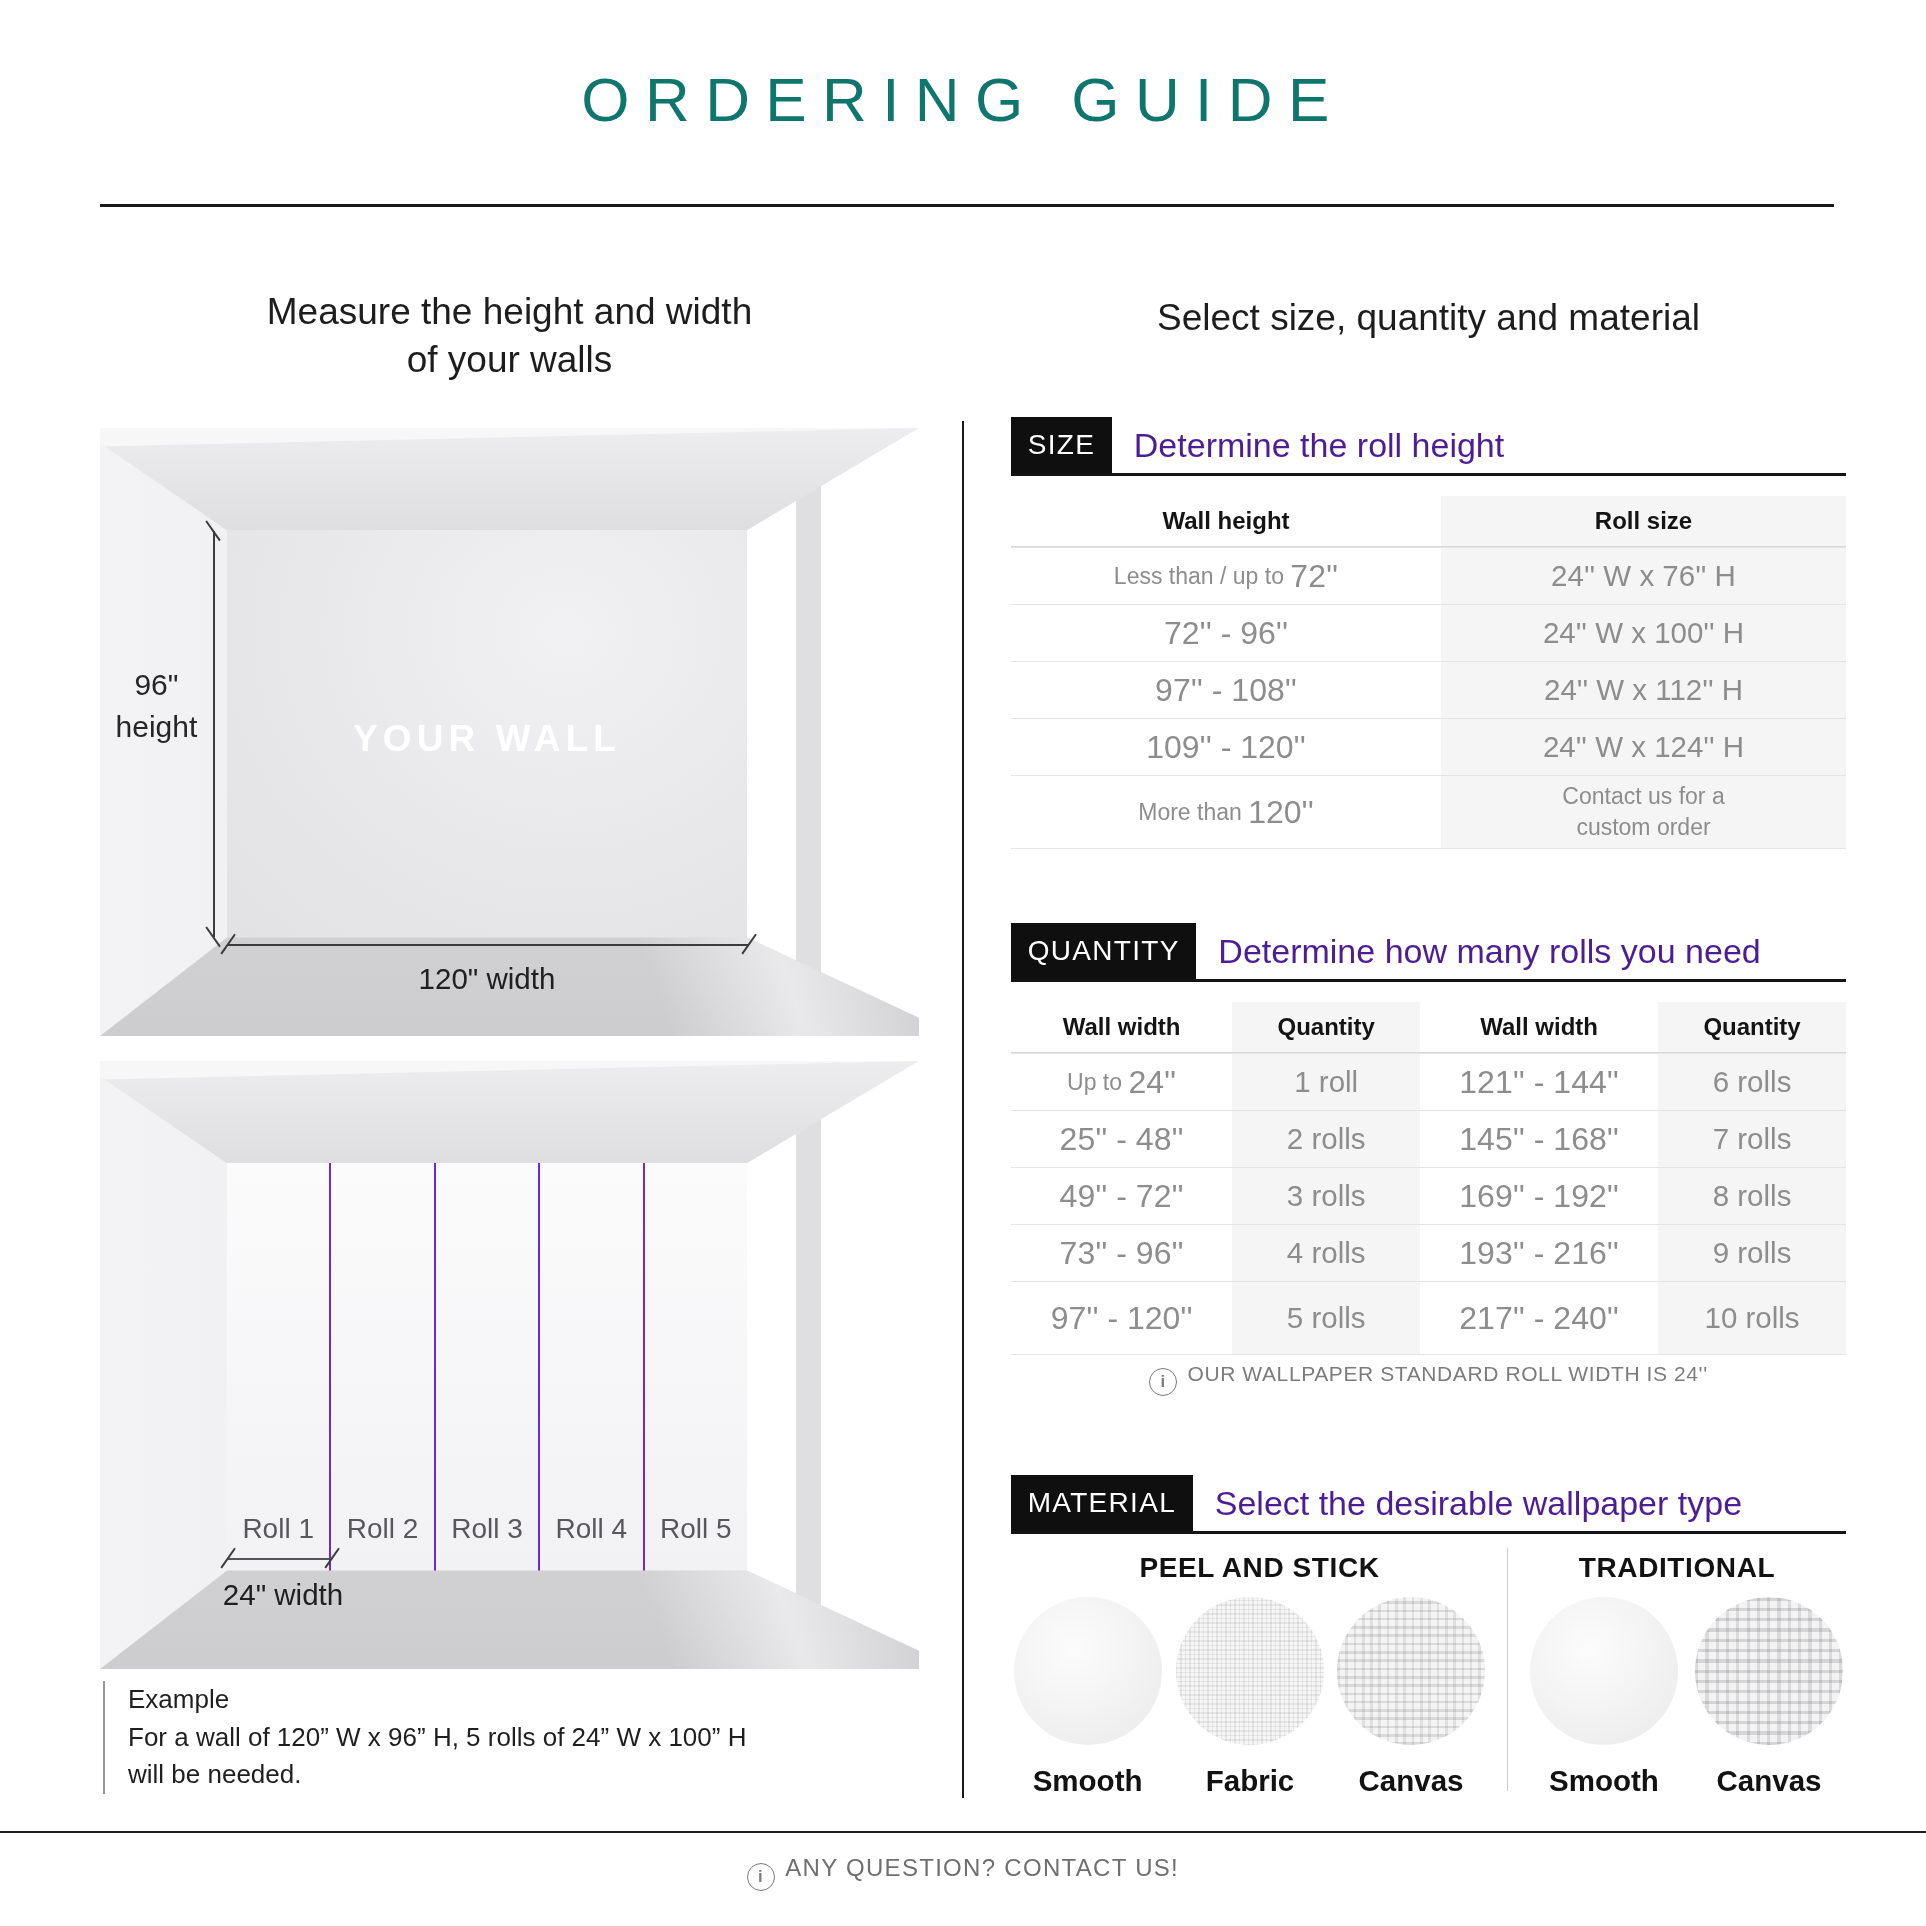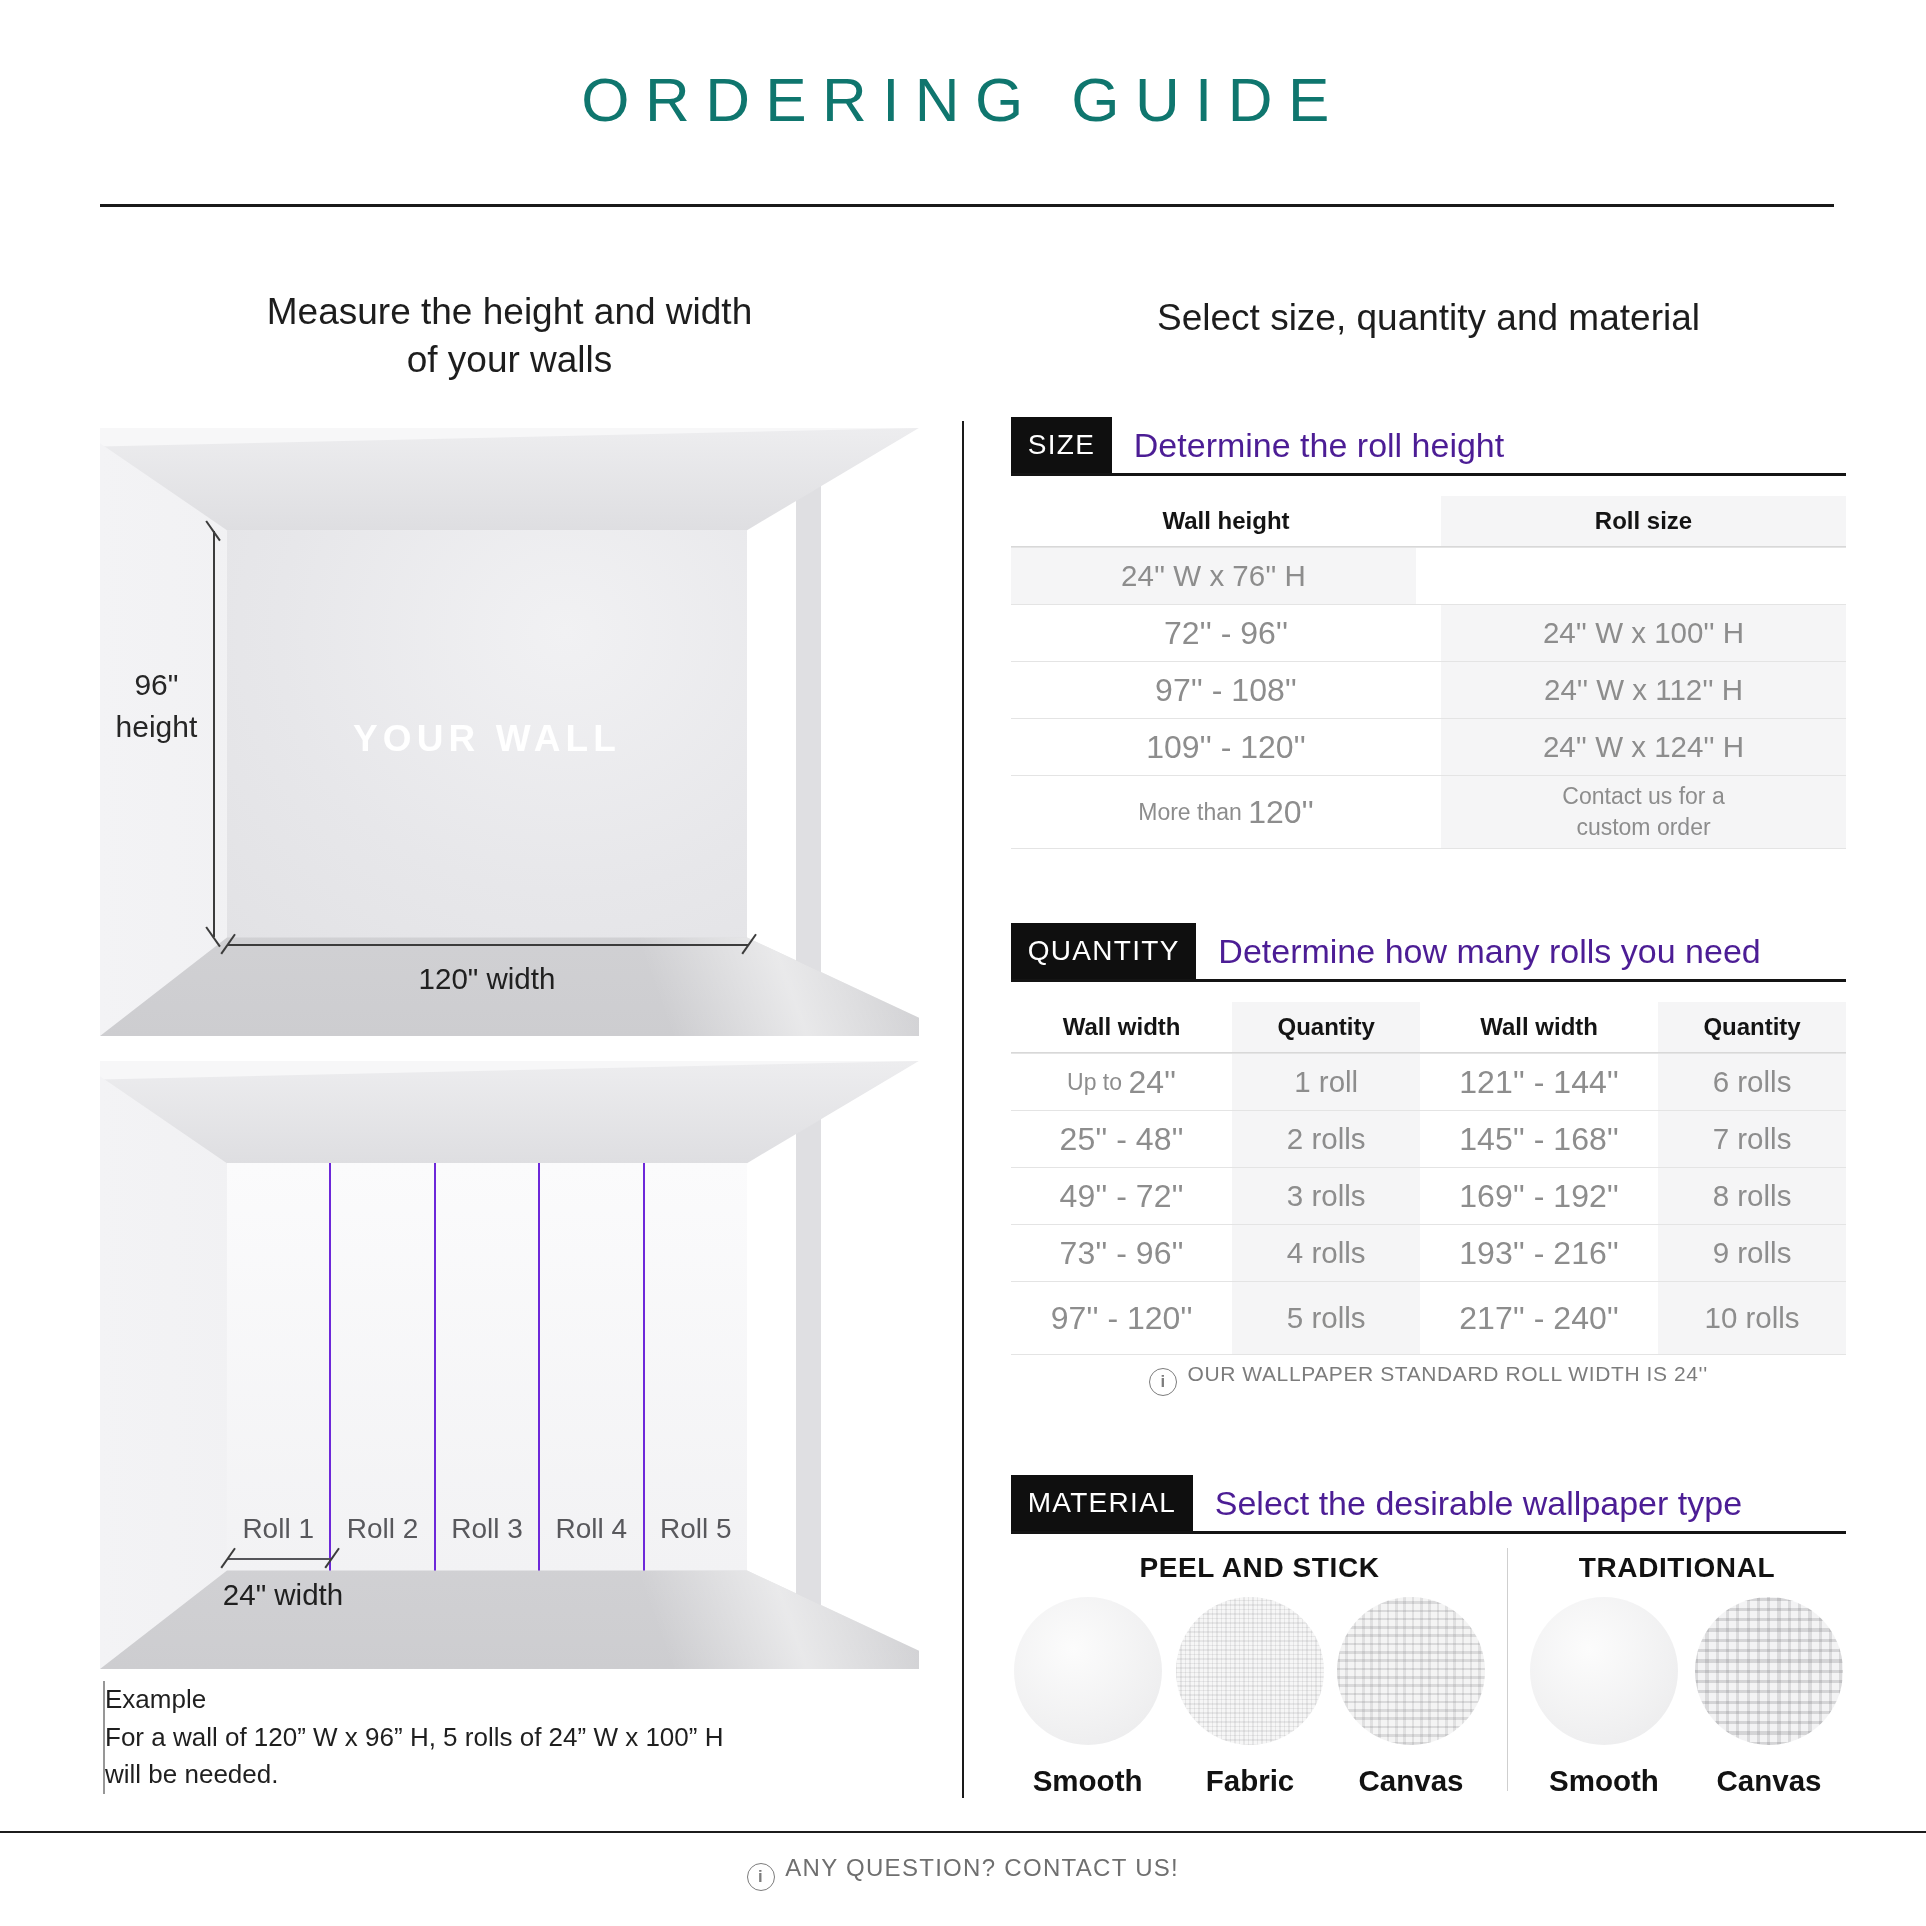--- a/index.html
+++ b/index.html
@@ -60,21 +60,21 @@
                  font-size:29.5px;color:#202020;}
 
   .panels{position:absolute;left:15.5%;top:16.8%;width:63.5%;height:67%;
           display:flex;gap:1.9px;background:#6d28d9;}
   .panel{flex:1;position:relative;background:linear-gradient(180deg,#fbfbfc,#f2f2f4);}
   .roll-label{position:absolute;left:0;right:0;bottom:26px;text-align:center;
               font-size:28px;color:#58585c;}
 
   
   .example{position:absolute;left:103px;top:1681px;width:783px;border-left:2.6px solid #979797;
-           font-size:26px;line-height:1.45;color:#1f1f1f;}
+           padding-left:23px;font-size:26px;line-height:1.45;color:#1f1f1f;}
 
   
   .sec-head{position:absolute;left:1011px;width:835px;height:56px;
             border-bottom:3.2px solid #141414;display:flex;align-items:center;}
   .badge{background:#0f0f0f;color:#ffffff;font-size:28px;letter-spacing:1.3px;
          height:56px;display:flex;align-items:center;padding:0 16.7px;}
   .sec-sub{font-size:34px;color:#4c1d95;margin-left:22px;}
 
   .tbl{position:absolute;left:1011px;width:835px;font-size:29.5px;color:#8d8d8d;}
   .trow{display:flex;align-items:center;}
@@ -202,20 +202,24 @@
   <div class="sec-head" style="top:417px;">
     <span class="badge">SIZE</span>
     <span class="sec-sub">Determine the roll height</span>
   </div>
   <div class="tbl size-tbl" style="top:496px;">
     <div class="trow head">
       <div class="cell c1">Wall height</div>
       <div class="cell c2 shade">Roll size</div>
     </div>
     <div class="trow data">
+      <div class="cell c1">
+        <span class="pre">Less than / up to</span>
+        <span class="big">72''</span>
+      </div>
       <div class="cell c2 shade">24'' W x 76'' H</div>
     </div>
     <div class="trow data">
       <div class="cell c1">
         <span class="big">72'' - 96''</span>
       </div>
       <div class="cell c2 shade">24'' W x 100'' H</div>
     </div>
     <div class="trow data">
       <div class="cell c1">

